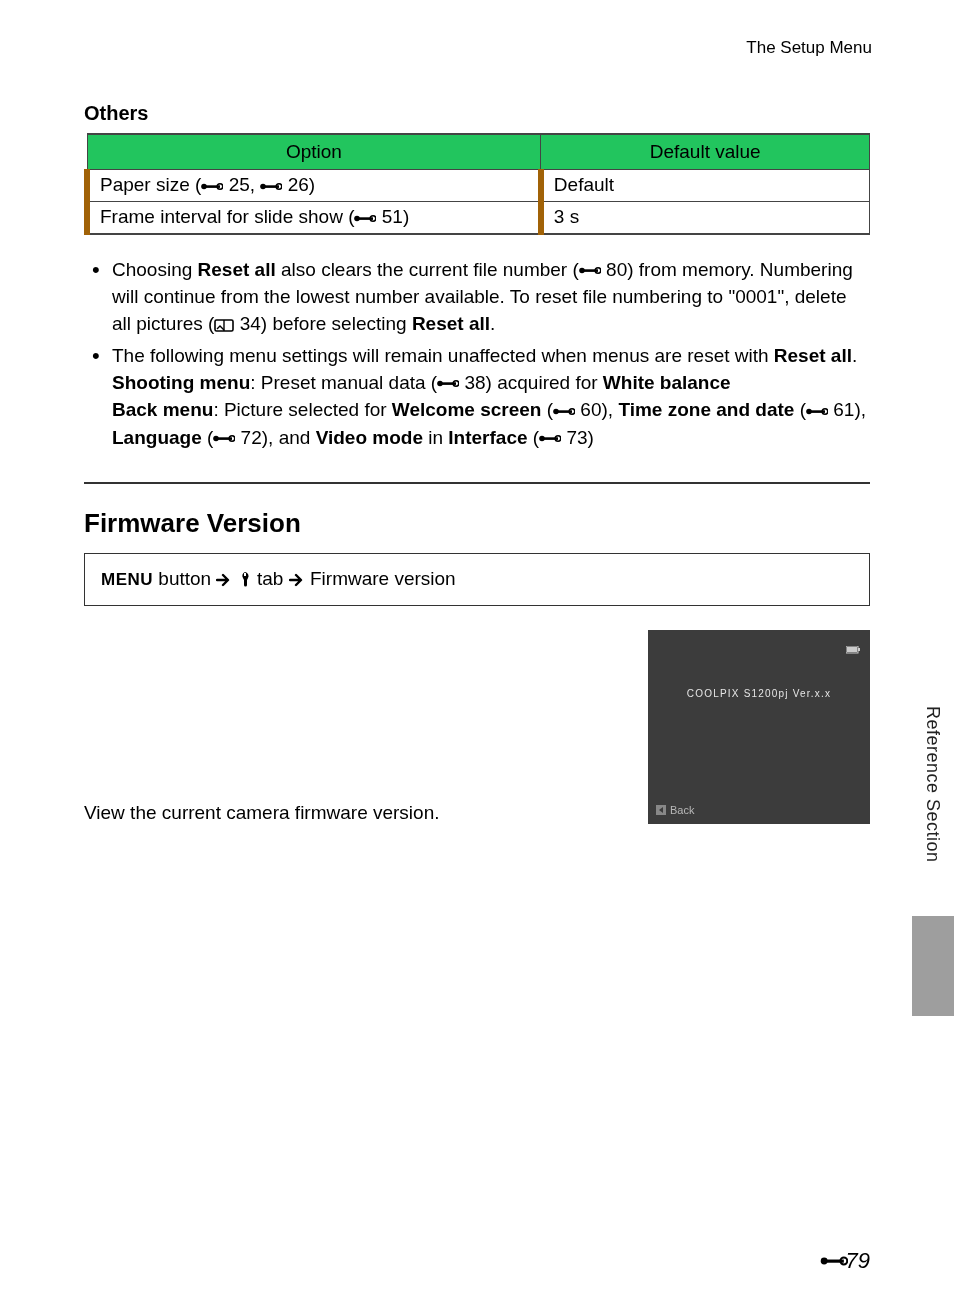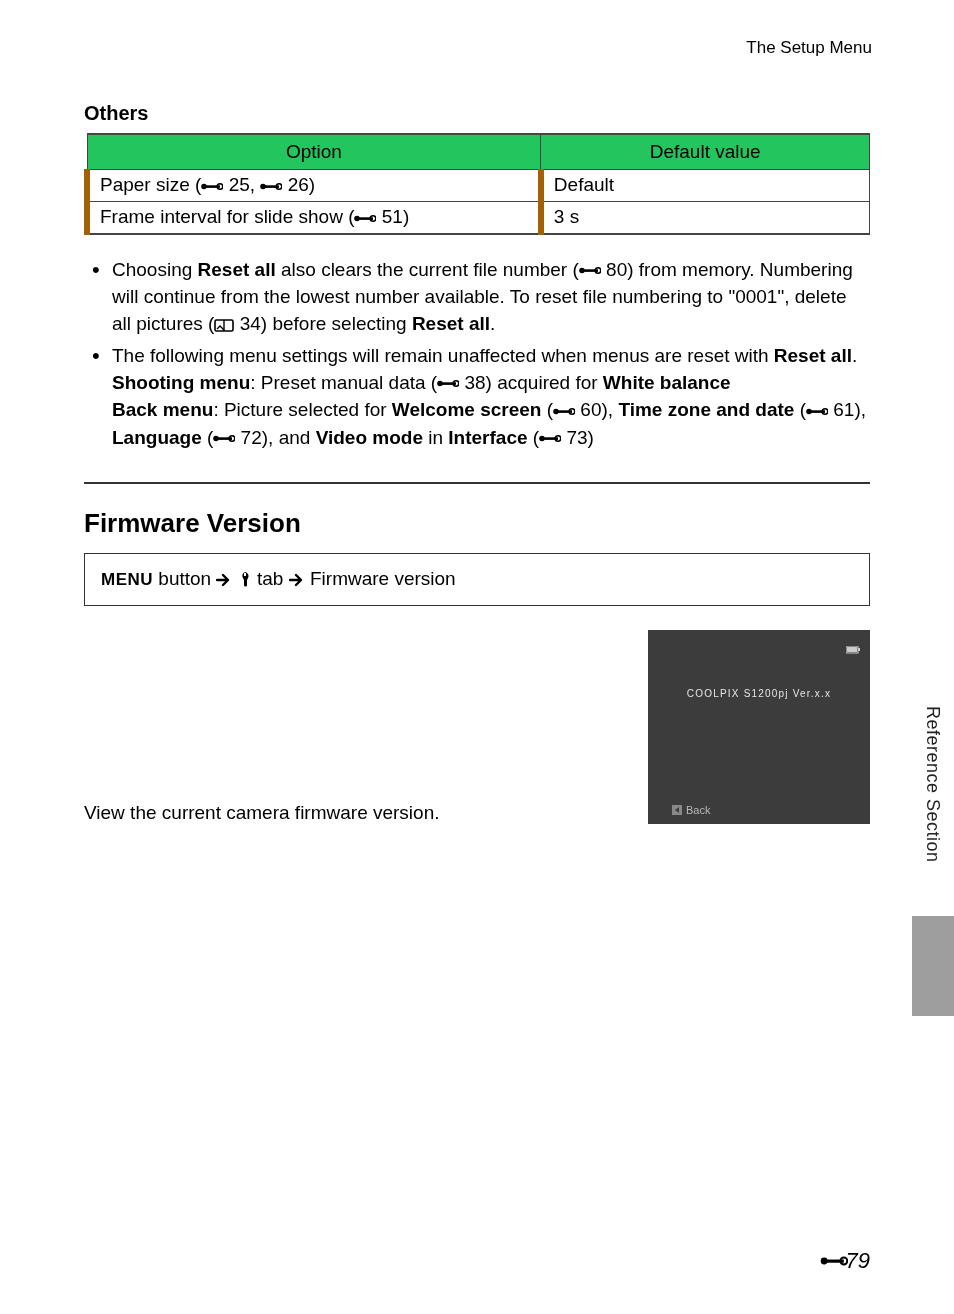--- a/index.html
+++ b/index.html
@@ -170,21 +170,21 @@
     top: 58px;
     left: 0;
     right: 0;
     text-align: center;
     font-size: 10px;
     letter-spacing: 1.2px;
   }
   .camera-screen .back-row {
     position: absolute;
     bottom: 8px;
-    left: 24px;
+    left: 8px;
     font-size: 11px;
     color: #b8b8b8;
     display: flex;
     align-items: center;
     gap: 4px;
   }
   .camera-screen .back-row svg {
     width: 10px;
     height: 10px;
   }

